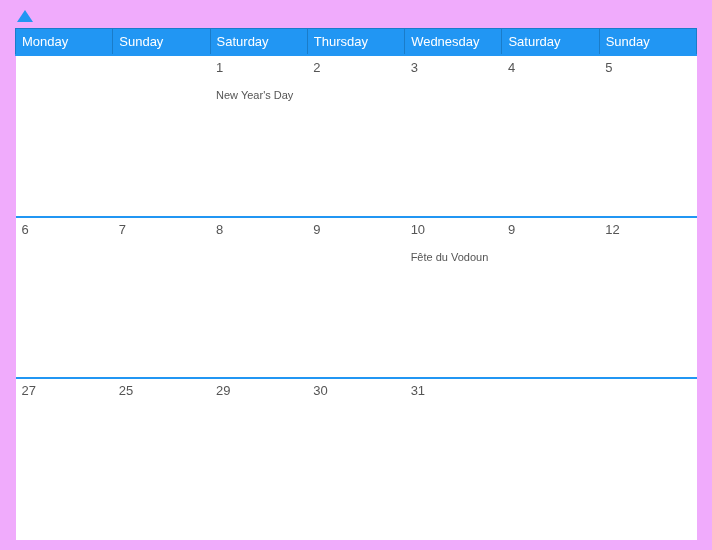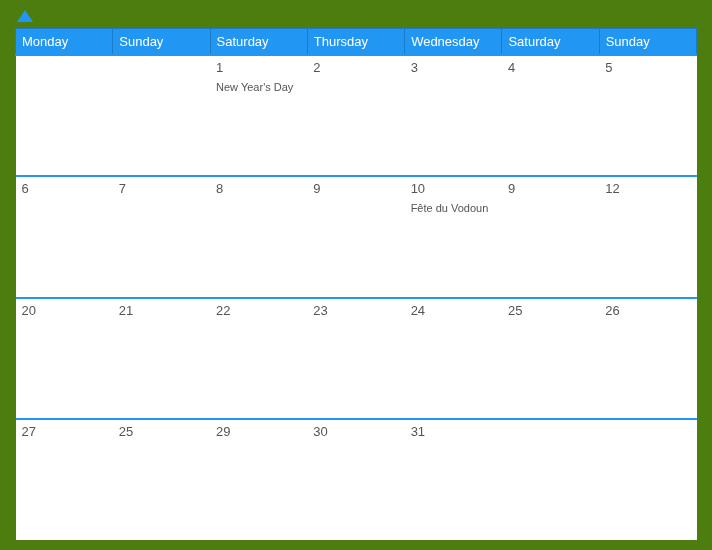--- a/index.html
+++ b/index.html
@@ -6,21 +6,21 @@
     body {
       font-family: Arial, sans-serif;
       background: #fff;
       width: 712px;
       height: 550px;
       overflow: hidden;
     }
     .page {
       width: 712px;
       height: 550px;
-      background: #4d7c0f;
+      background: #f0abfc;
       padding: 10px 15px 10px 15px;
       display: flex;
       flex-direction: column;
     }
     .header {
       display: flex;
       align-items: center;
       justify-content: space-between;
       margin-bottom: 6px;
     }
@@ -96,21 +96,21 @@
     }
     .day-number {
       font-size: 13px;
       color: #555;
       display: block;
     }
     .holiday-text {
       font-size: 11px;
       color: #555;
       display: block;
-      margin-top: 6px;
+      margin-top: 14px;
     }
   </style>
 </head>
 <body>
 
 <div class="page">
   <div class="header">
     <div class="logo">
       <div class="logo-row">
         <span class="logo-general"></span>
@@ -176,43 +176,20 @@
           </td>
           <td>
             <span class="day-number">9</span>
           </td>
           <td>
             <span class="day-number">12</span>
           </td>
         </tr>
         <tr>
           <td>
-            <span class="day-number">20</span>
-          </td>
-          <td>
-            <span class="day-number">21</span>
-          </td>
-          <td>
-            <span class="day-number">22</span>
-          </td>
-          <td>
-            <span class="day-number">23</span>
-          </td>
-          <td>
-            <span class="day-number">24</span>
-          </td>
-          <td>
-            <span class="day-number">25</span>
-          </td>
-          <td>
-            <span class="day-number">26</span>
-          </td>
-        </tr>
-        <tr>
-          <td>
             <span class="day-number">27</span>
           </td>
           <td>
             <span class="day-number">25</span>
           </td>
           <td>
             <span class="day-number">29</span>
           </td>
           <td>
             <span class="day-number">30</span>

